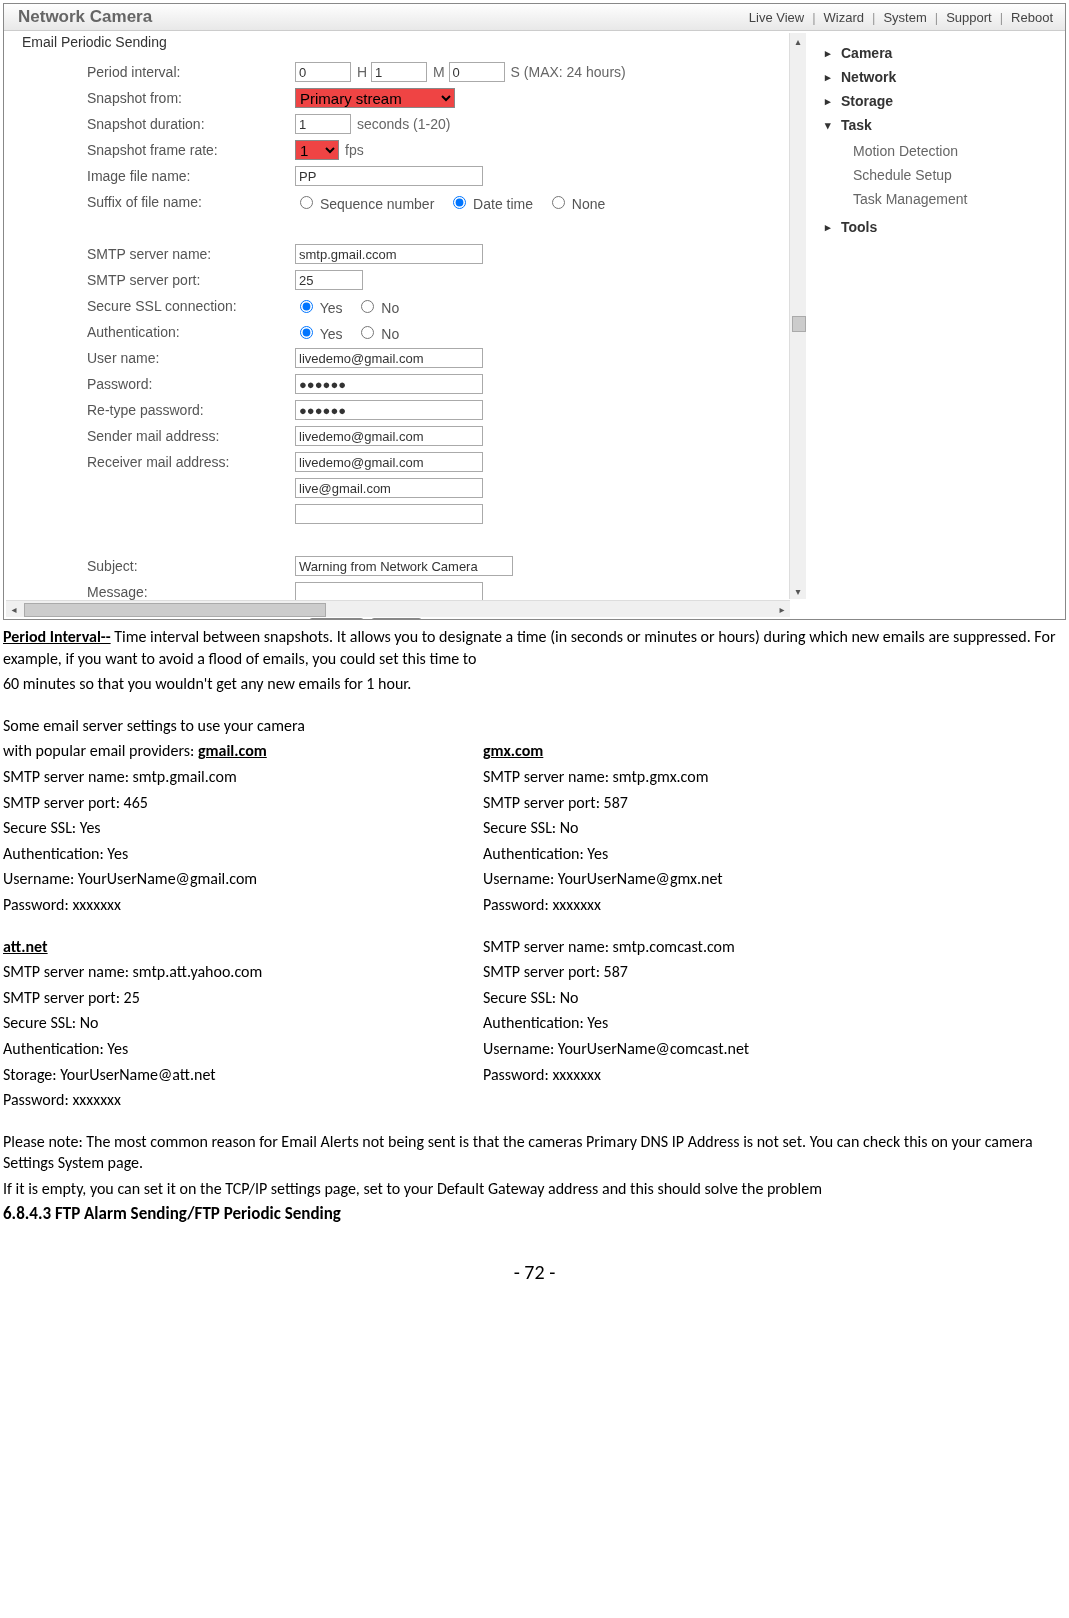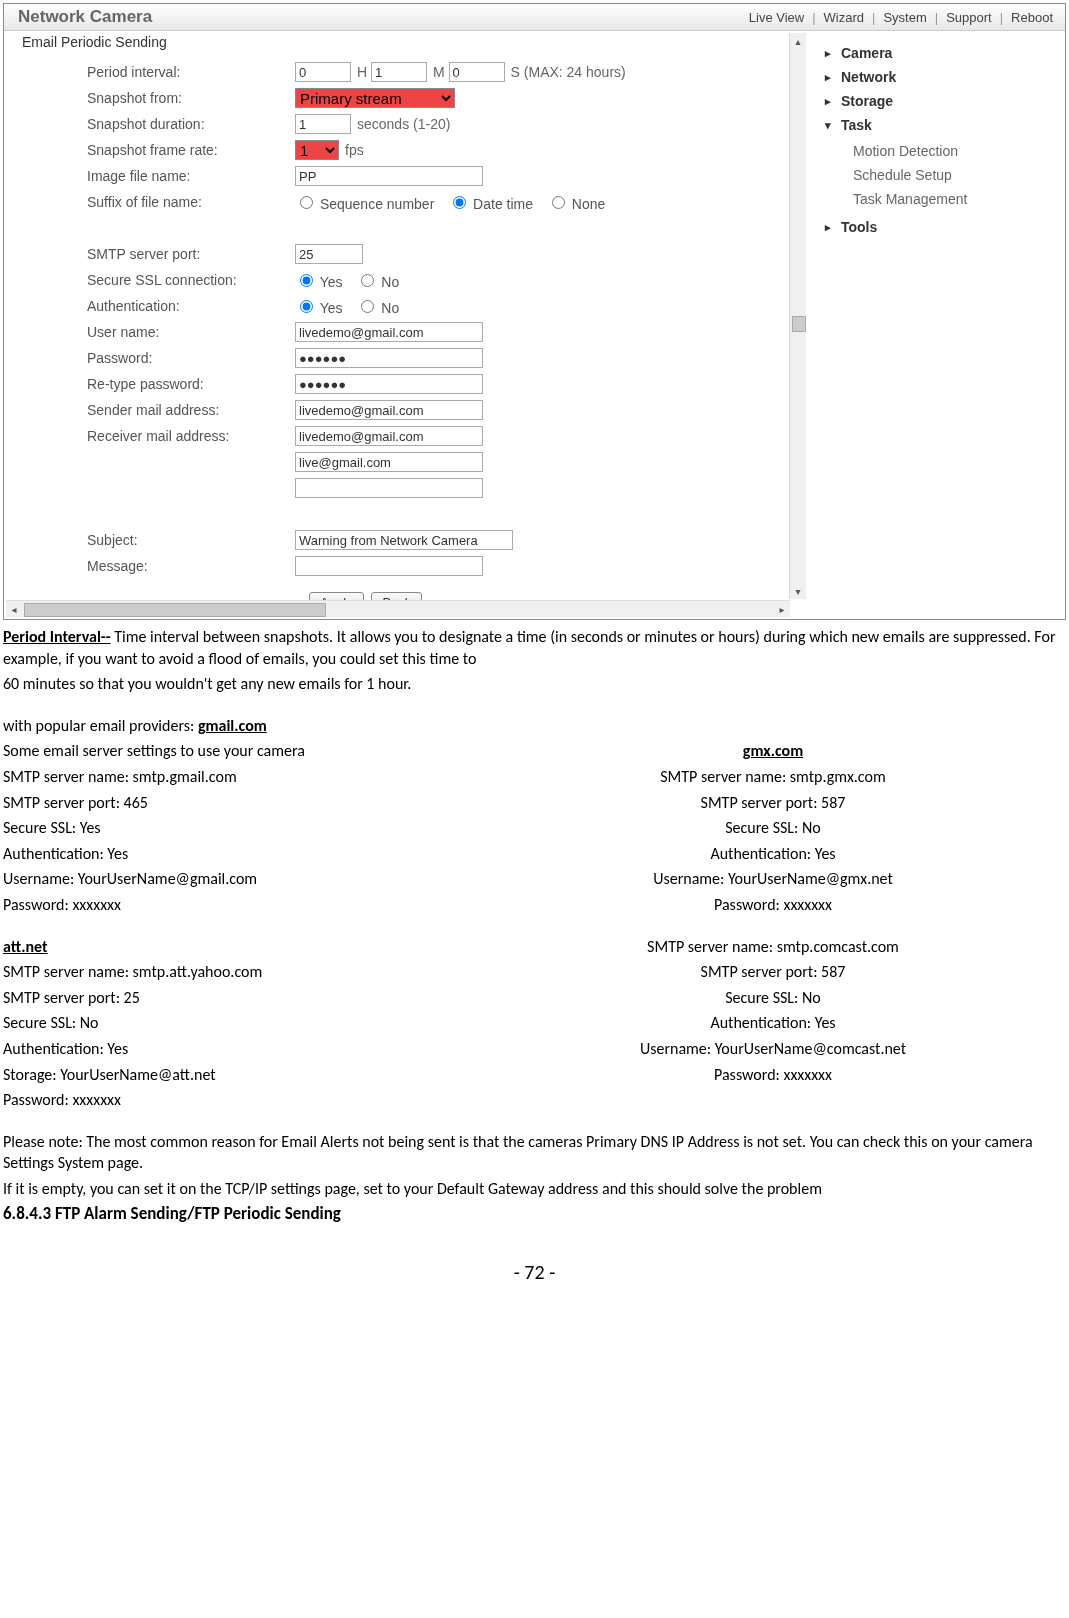--- a/index.html
+++ b/index.html
@@ -176,21 +176,21 @@
     font-size: 16px;
     line-height: 1.35;
   }
   .doc-text p { margin: 0 0 4px 0; }
   .spacer-line { height: 16px; }
   .two-col {
     display: flex;
     gap: 0;
   }
   .col-a { width: 480px; }
-  .col-b { flex:1;text-align:center; }
+  .col-b { flex:1; }
   .bold { font-weight: bold; text-decoration: underline; }
   .page-num {
     text-align: center;
     font-size: 20px;
     margin-top: 34px;
     color:#000;
   }
   .section-heading {
     font-weight: bold;
     font-size: 17px;
@@ -249,20 +249,24 @@
         <div class="form-row">
           <div class="form-label">Suffix of file name:</div>
           <span class="radio-group">
             <label><input type="radio" name="suffix" style=""> <span>Sequence number</span></label>
             <label><input type="radio" name="suffix" checked="" style=""> <span>Date time</span></label>
             <label><input type="radio" name="suffix" style=""> <span>None</span></label>
           </span>
         </div>
         <div class="form-row" style="height:10px"></div>
         <div class="form-row">
+          <div class="form-label">SMTP server name:</div>
+          <input type="text" class="w-long" value="smtp.gmail.ccom" style="">
+        </div>
+        <div class="form-row">
           <div class="form-label">SMTP server port:</div>
           <input type="text" class="w-med" value="25" style="">
         </div>
         <div class="form-row">
           <div class="form-label">Secure SSL connection:</div>
           <span class="radio-group">
             <label><input type="radio" name="ssl" checked="" style=""> <span>Yes</span></label>
             <label><input type="radio" name="ssl" style=""> <span>No</span></label>
           </span>
         </div>
@@ -358,22 +362,22 @@
   </div>
 </div>
 
 <div class="doc-text">
   <p><span class="bold">Period Interval--</span><span> Time interval between snapshots. It allows you to designate a time (in seconds or minutes or hours) during which new emails are suppressed. For example, if you want to avoid a flood of emails, you could set this time to</span></p>
   <p>60 minutes so that you wouldn't get any new emails for 1 hour.</p>
   <div class="spacer-line"></div>
 
   <div class="two-col">
     <div class="col-a">
+      <p>Some email server settings to use your camera</p>
       <p><span>with popular email providers: </span><span class="bold">gmail.com</span></p>
-      <p>Some email server settings to use your camera</p>
       <p>SMTP server name: smtp.gmail.com</p>
       <p>SMTP server port: 465</p>
       <p>Secure SSL: Yes</p>
       <p>Authentication: Yes</p>
       <p>Username: YourUserName@gmail.com</p>
       <p>Password: xxxxxxx</p>
     </div>
     <div class="col-b">
       <p>&nbsp;</p>
       <p class="bold">gmx.com</p>

